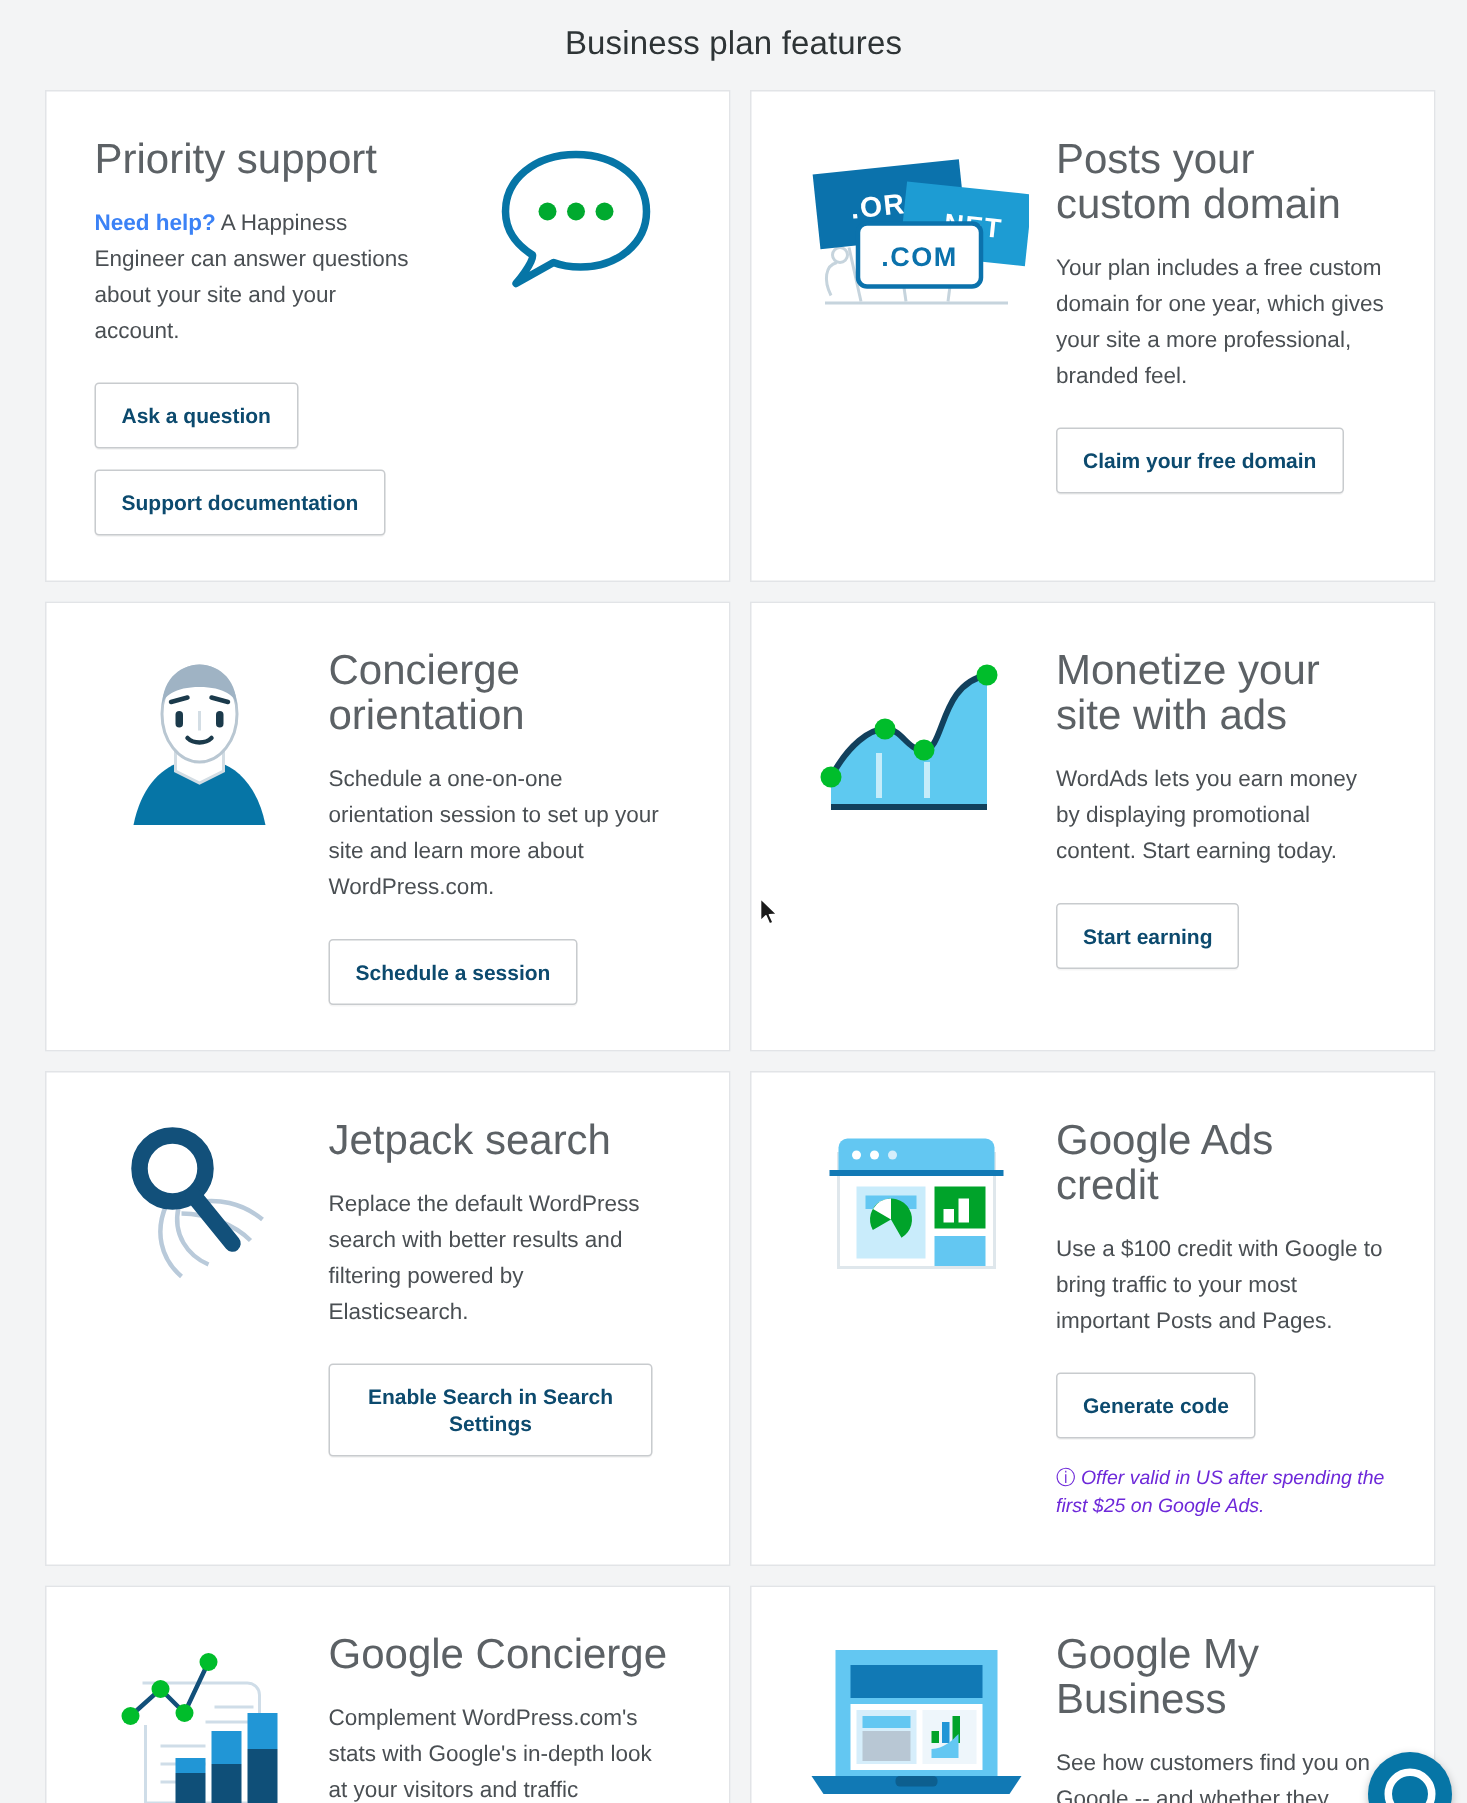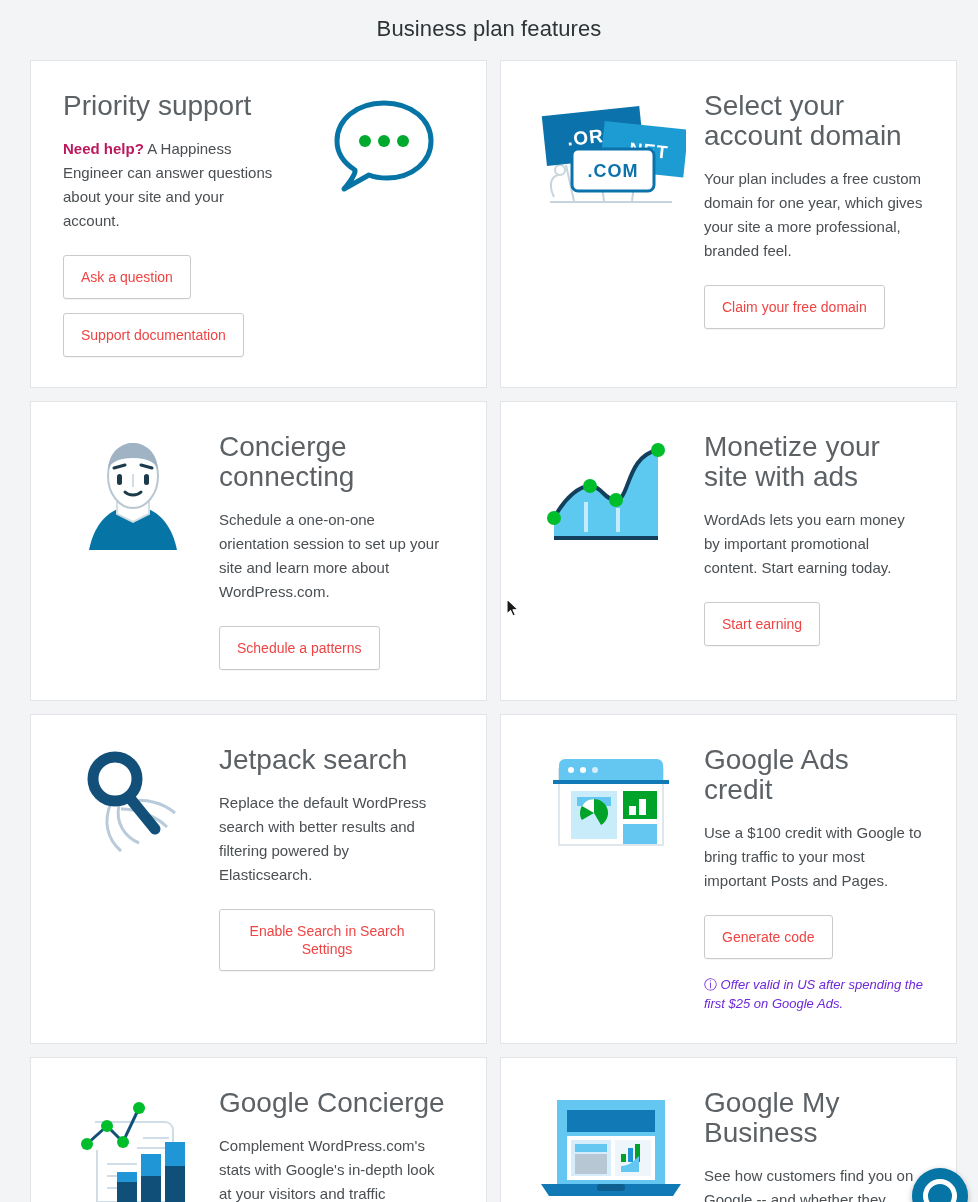--- a/index.html
+++ b/index.html
@@ -29,25 +29,25 @@
   .body{flex:1 1 auto;min-width:0;}
   .illo{flex:0 0 auto;width:140px;display:flex;align-items:flex-start;justify-content:center;padding-top:6px;}
   .illo.wide{width:155px;}
   .card-title{
     font-size:28px;line-height:30px;font-weight:400;color:#5c6165;
     margin:0 0 16px 0;
   }
   .card-desc{
     font-size:15px;line-height:24px;color:#4a4f53;margin:0 0 22px 0;
   }
-  .card-desc b{color:#be185d;font-weight:700;}
+  .card-desc b{color:#3b82f6;font-weight:700;}
   .btn-row{display:flex;gap:14px;flex-wrap:wrap;}
   .btn{
     display:inline-block;background:#fff;border:1px solid #c8cbce;
-    border-radius:3px;color:#ef4444;font-size:14px;font-weight:400;
+    border-radius:3px;color:#0c4a6e;font-size:14px;font-weight:700;
     padding:12px 17px;line-height:18px;text-align:center;
     font-family:"Liberation Sans","DejaVu Sans",sans-serif;cursor:pointer;
     box-shadow:0 1px 0 rgba(0,0,0,.04);
   }
   .btn.two-line{max-width:214px;}
   .fineprint{
     font-size:13px;line-height:19px;color:#6d28d9;font-style:italic;
     margin:16px 0 0 0;max-width:225px;
   }
   .fineprint .i-circ{font-style:normal;}
@@ -119,21 +119,21 @@
             <rect x="66" y="28" width="84" height="48" fill="#1d9cd3"></rect>
             <text x="110" y="59" text-anchor="middle" fill="#ffffff" font-family="Liberation Sans, sans-serif" font-size="18" font-weight="700" letter-spacing="1">.NET</text>
           </g>
           <g>
             <rect x="36" y="52" width="82" height="42" rx="6" fill="#ffffff" stroke="#0b72ac" stroke-width="3"></rect>
             <text x="77" y="80" text-anchor="middle" fill="#0b72ac" font-family="Liberation Sans, sans-serif" font-size="18" font-weight="700" letter-spacing="1">.COM</text>
           </g>
         </svg>
       </div>
       <div class="body">
-        <h2 class="card-title">Select your account domain</h2>
+        <h2 class="card-title">Posts your custom domain</h2>
         <p class="card-desc">Your plan includes a free custom domain for one year, which gives your site a more professional, branded feel.</p>
         <div class="btn-row">
           <button class="btn">Claim your free domain</button>
         </div>
       </div>
     </section>
 
     <section class="card c-concierge img-first">
       <div class="illo">
         <svg width="108" height="112" viewBox="0 0 108 112">
@@ -143,45 +143,45 @@
           <path d="M29 34 C29 12 44 5 54 5 C64 5 79 12 79 34 C79 26 70 20 54 20 C38 20 29 26 29 34 Z" fill="#9fb3c4"></path>
           <rect x="38" y="36" width="5" height="11" rx="2.5" fill="#1b3a4b"></rect>
           <rect x="65" y="36" width="5" height="11" rx="2.5" fill="#1b3a4b"></rect>
           <path d="M35 30 L46 27" stroke="#1b3a4b" stroke-width="3" stroke-linecap="round"></path>
           <path d="M73 30 L62 27" stroke="#1b3a4b" stroke-width="3" stroke-linecap="round"></path>
           <path d="M46 54 C50 58 58 58 62 54" stroke="#1b3a4b" stroke-width="3" fill="none" stroke-linecap="round"></path>
           <path d="M54 36 L54 49" stroke="#d3dde4" stroke-width="2"></path>
         </svg>
       </div>
       <div class="body">
-        <h2 class="card-title">Concierge connecting</h2>
+        <h2 class="card-title">Concierge orientation</h2>
         <p class="card-desc">Schedule a one-on-one orientation session to set up your site and learn more about WordPress.com.</p>
         <div class="btn-row">
-          <button class="btn">Schedule a patterns</button>
+          <button class="btn">Schedule a session</button>
         </div>
       </div>
     </section>
 
     <section class="card c-monetize img-first">
       <div class="illo wide">
         <svg width="130" height="110" viewBox="0 0 130 110">
           <path d="M8 100 L8 80 C20 58 34 48 44 48 C56 48 58 62 70 62 C84 62 80 18 112 12 L112 100 Z" fill="#5ec9f0"></path>
           <path d="M8 80 C20 58 34 48 44 48 C56 48 58 62 70 62 C84 62 80 18 112 12" fill="none" stroke="#12405c" stroke-width="4" stroke-linecap="round"></path>
           <line x1="8" y1="100" x2="112" y2="100" stroke="#12405c" stroke-width="4"></line>
           <line x1="40" y1="64" x2="40" y2="94" stroke="#c5ecfa" stroke-width="4"></line>
           <line x1="72" y1="70" x2="72" y2="94" stroke="#c5ecfa" stroke-width="4"></line>
           <circle cx="8" cy="80" r="7" fill="#00bd2b"></circle>
           <circle cx="44" cy="48" r="7" fill="#00bd2b"></circle>
           <circle cx="70" cy="62" r="7" fill="#00bd2b"></circle>
           <circle cx="112" cy="12" r="7" fill="#00bd2b"></circle>
         </svg>
       </div>
       <div class="body">
         <h2 class="card-title">Monetize your site with ads</h2>
-        <p class="card-desc">WordAds lets you earn money by important promotional content. Start earning today.</p>
+        <p class="card-desc">WordAds lets you earn money by displaying promotional content. Start earning today.</p>
         <div class="btn-row">
           <button class="btn">Start earning</button>
         </div>
       </div>
     </section>
 
     <section class="card c-jetpack img-first">
       <div class="illo">
         <svg width="112" height="110" viewBox="0 0 112 110">
           <path d="M48 52 C68 46 86 52 98 62" fill="none" stroke="#b9cada" stroke-width="3"></path>

